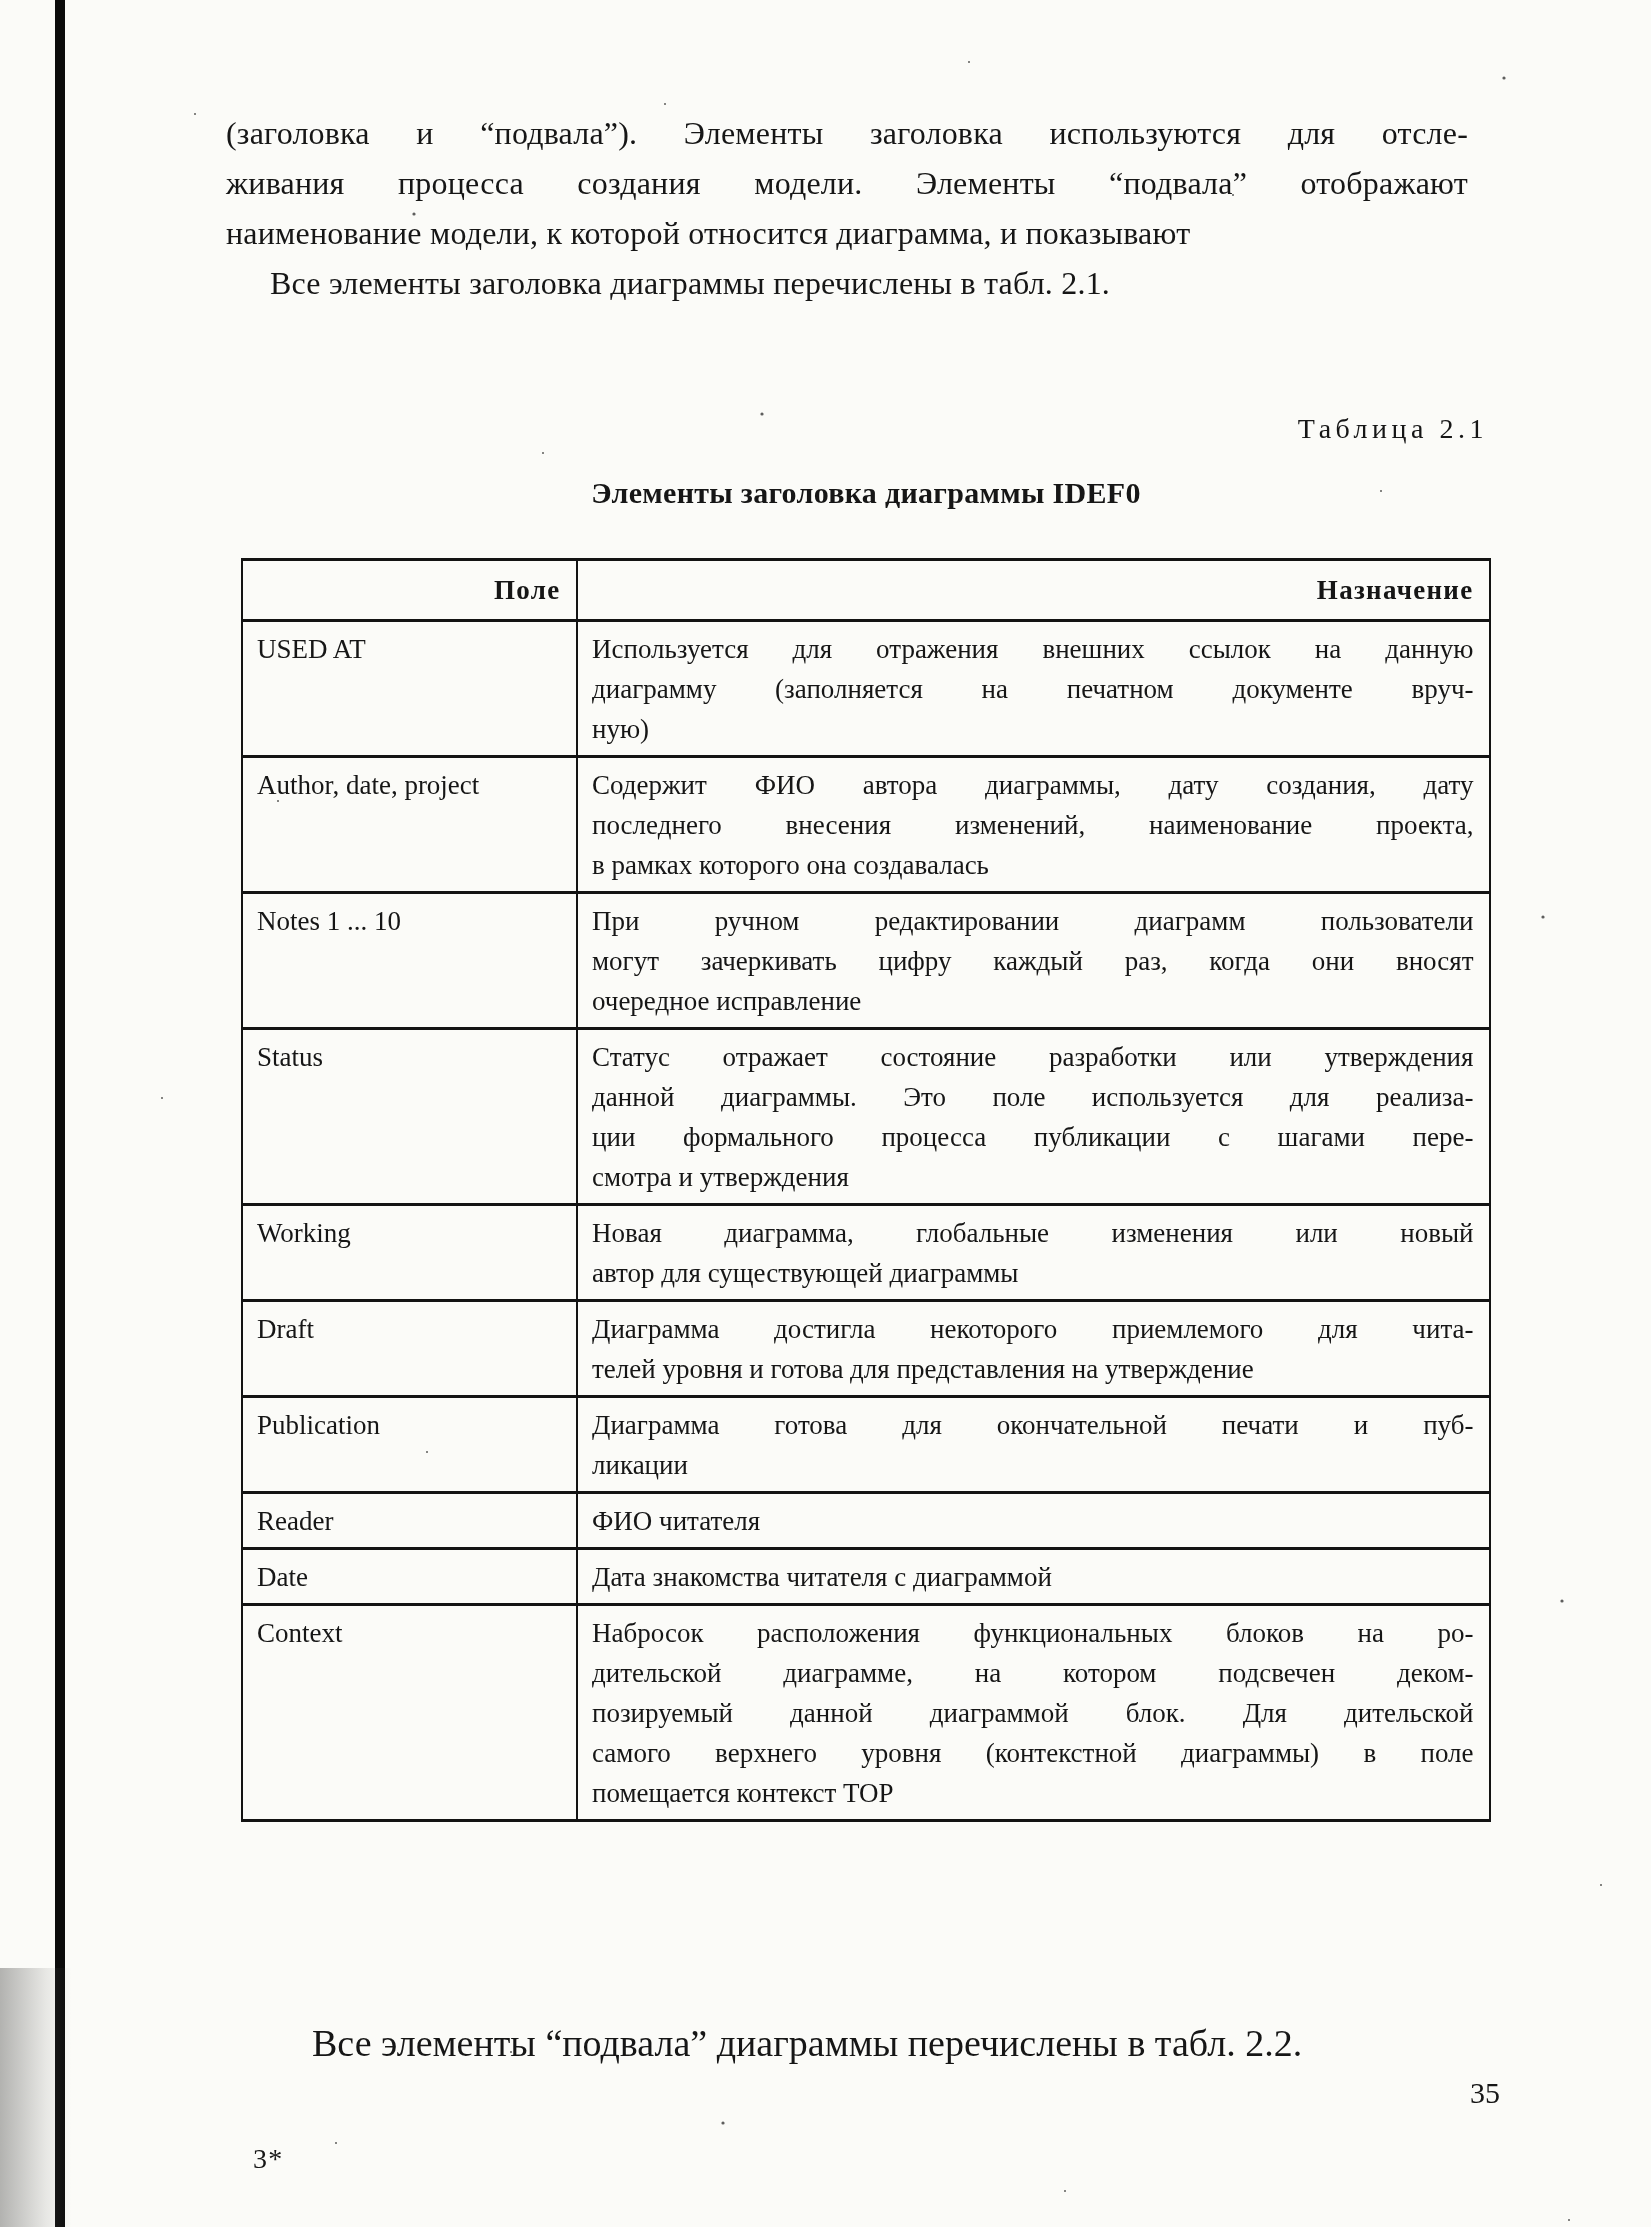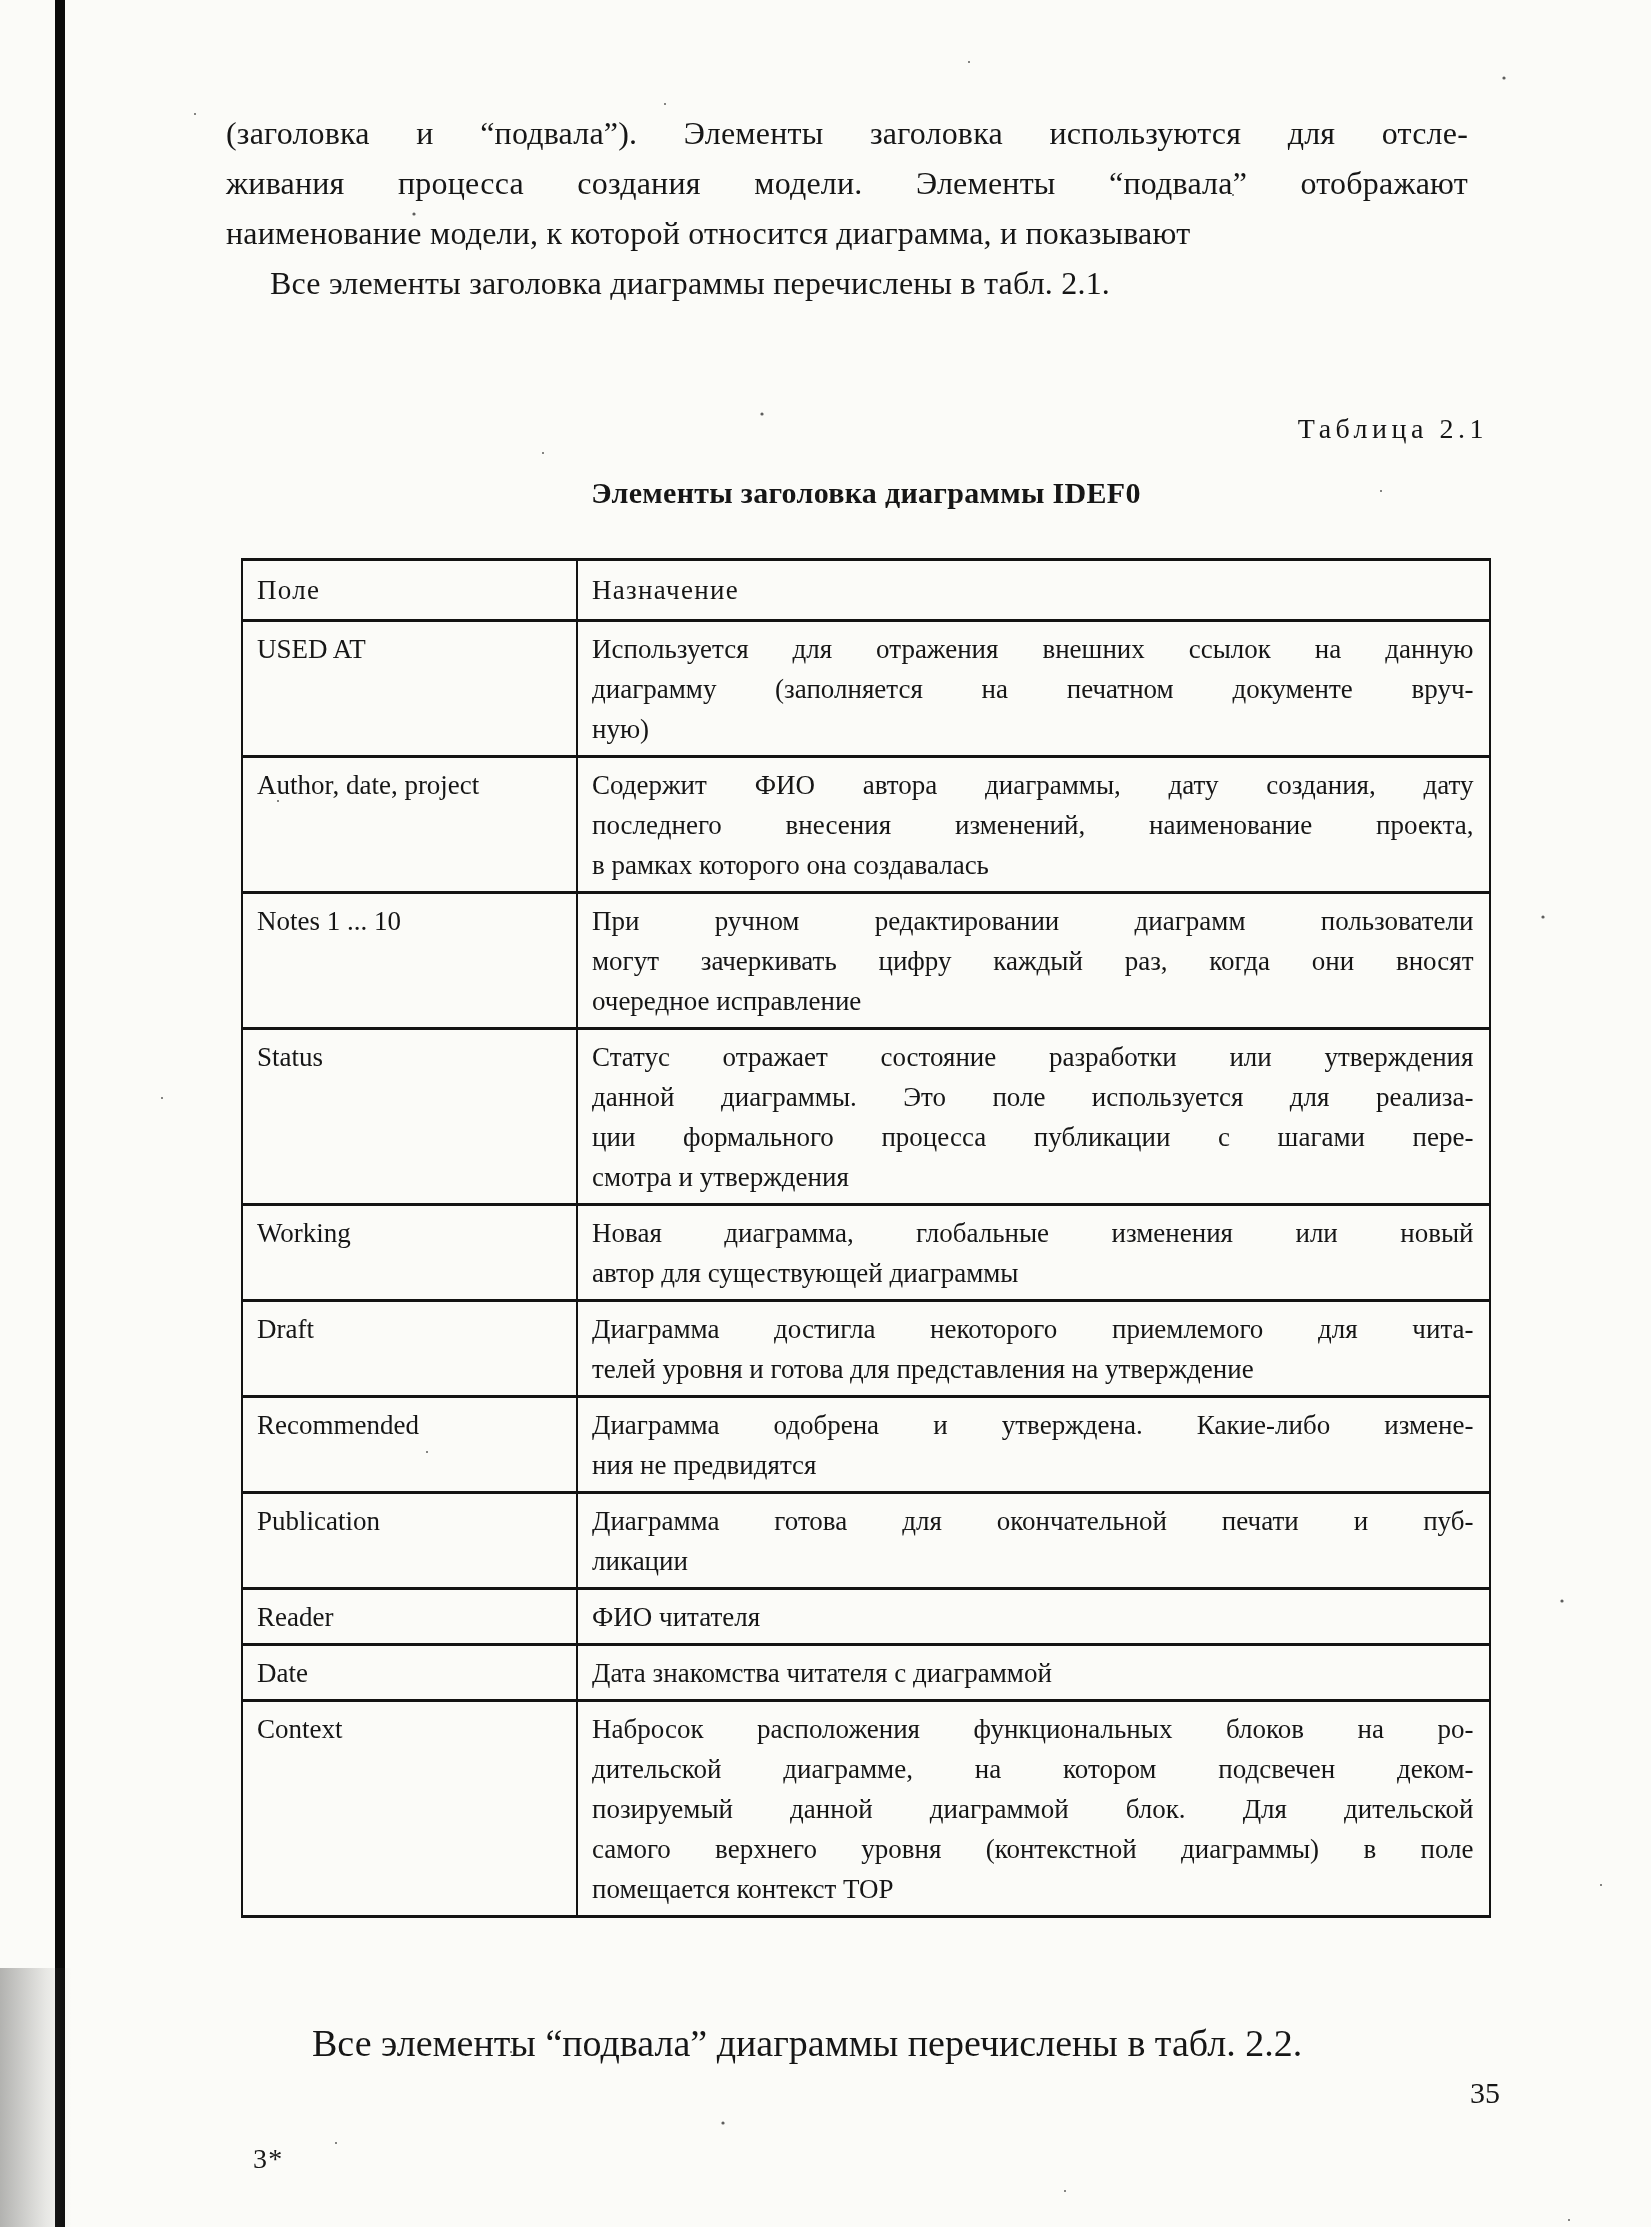--- a/index.html
+++ b/index.html
@@ -55,21 +55,21 @@
     font-size:27px;line-height:40px;
   }
   .doc-table col.c1{width:335px;}
   .doc-table th,.doc-table td{
     border:2.6px solid #131313;
     border-top-width:3.9px;border-bottom-width:3.9px;
     vertical-align:top;
     padding:6.5px 15.5px 6.5px 14px;
   }
   .doc-table th{
-    font-weight:normal;text-align:left;letter-spacing:1.3px;
+    font-weight:bold;text-align:right;letter-spacing:1.3px;
     padding-top:9px;padding-bottom:9px;
   }
   .purpose-cell .ln{text-align:justify;text-align-last:justify;}
   .purpose-cell .ln:last-child{text-align-last:left;}
   .field-cell{white-space:nowrap;}
 
   .para-bottom{
     position:absolute;left:226px;top:2018px;width:1264px;
     font-size:38px;line-height:50px;text-indent:86px;
   }
@@ -155,27 +155,20 @@
           </td>
         </tr>
         <tr>
           <td class="field-cell">Draft</td>
           <td class="purpose-cell">
             <div class="ln">Диаграмма достигла некоторого приемлемого для чита-</div>
             <div class="ln">телей уровня и готова для представления на утверждение</div>
           </td>
         </tr>
         <tr>
-          <td class="field-cell">Recommended</td>
-          <td class="purpose-cell">
-            <div class="ln">Диаграмма одобрена и утверждена. Какие-либо измене-</div>
-            <div class="ln">ния не предвидятся</div>
-          </td>
-        </tr>
-        <tr>
           <td class="field-cell">Publication</td>
           <td class="purpose-cell">
             <div class="ln">Диаграмма готова для окончательной печати и пуб-</div>
             <div class="ln">ликации</div>
           </td>
         </tr>
         <tr>
           <td class="field-cell">Reader</td>
           <td class="purpose-cell">
             <div class="ln">ФИО читателя</div>

